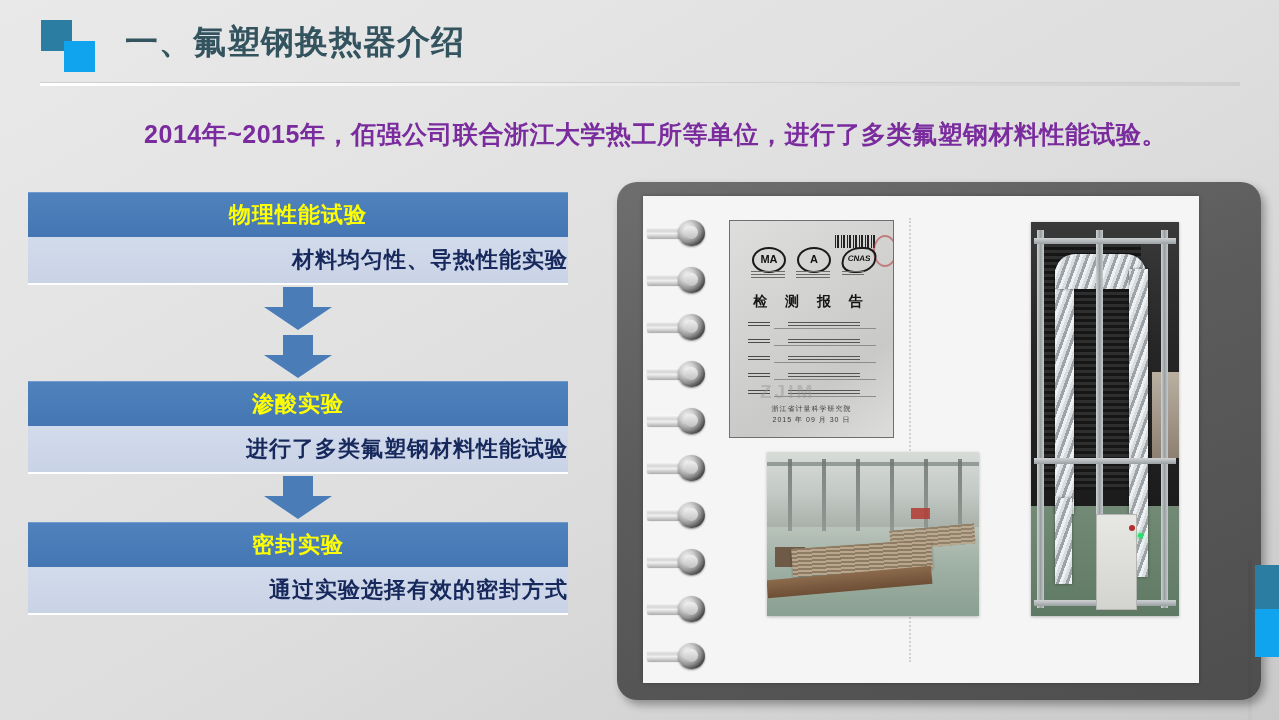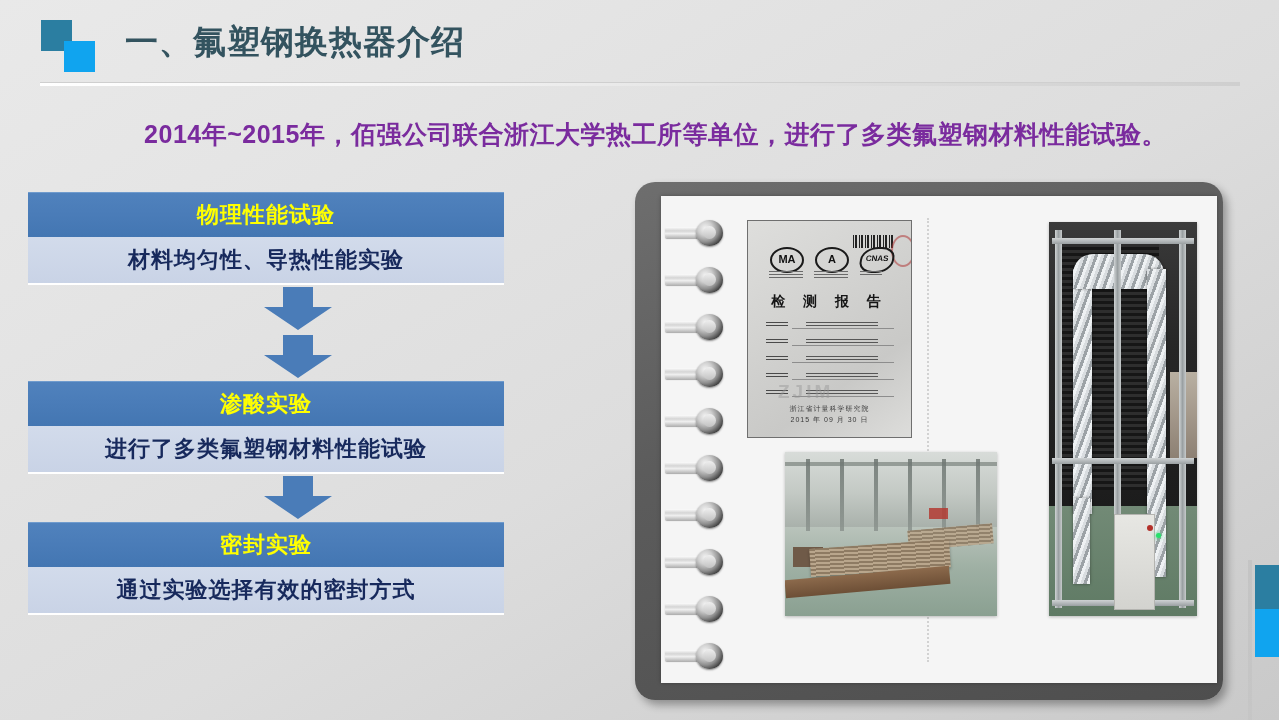--- a/index.html
+++ b/index.html
@@ -29,47 +29,46 @@
 
   
   #subtitle{
     position:absolute;left:16px;top:118px;width:1279px;text-align:center;
     font-size:25px;font-weight:bold;color:#7a2b9e;
     letter-spacing:0.5px;white-space:nowrap;
   }
 
   
   #flow{position:absolute;left:28px;top:192px;width:540px;}
-  .flow-step{width:476px;}
+  .flow-step{width:540px;}
   .step-head{
     height:45px;line-height:45px;text-align:center;
     background:linear-gradient(180deg,#5082bd 0%,#4a7cb8 50%,#4376b2 100%);
     color:#ffff00;font-size:22px;font-weight:bold;letter-spacing:1px;
     box-shadow:inset 0 1px 0 #6f9bcd;
   }
   .step-body{
-    height:46px;line-height:46px;text-align:center;
+    height:46px;line-height:46px;text-align:right;
     background:linear-gradient(180deg,#d2dbeb 0%,#c9d3e6 100%);
     color:#17295c;font-size:22px;font-weight:bold;letter-spacing:1px;
     border-bottom:2px solid #ffffff;
   }
   .arrow-wrap{height:48px;position:relative;}
   .arrow{
     position:absolute;left:50%;top:2px;transform:translateX(-50%);
     width:74px;height:44px;
   }
   .arrow svg{display:block;}
 
   
   #notebook{
-    position:absolute;left:617px;top:182px;width:588px;height:518px;
+    position:absolute;left:617px;top:182px;width:644px;height:518px;
     background:linear-gradient(160deg,#6e6e6e 0%,#5c5c5c 40%,#4e4e4e 100%);
     border-radius:20px;
     box-shadow:4px 5px 9px rgba(0,0,0,0.33);
-    margin-left:18px;
   }
   #note-page{
     position:absolute;left:26px;top:14px;width:556px;height:487px;
     background:#f5f5f5;
     box-shadow:0 0 4px rgba(0,0,0,0.28);
   }
   #rings{position:absolute;left:4px;top:24px;width:66px;height:470px;}
   .ring{position:absolute;width:64px;height:26px;}
   .ring .bar{
     position:absolute;left:0;top:7px;width:44px;height:11px;

